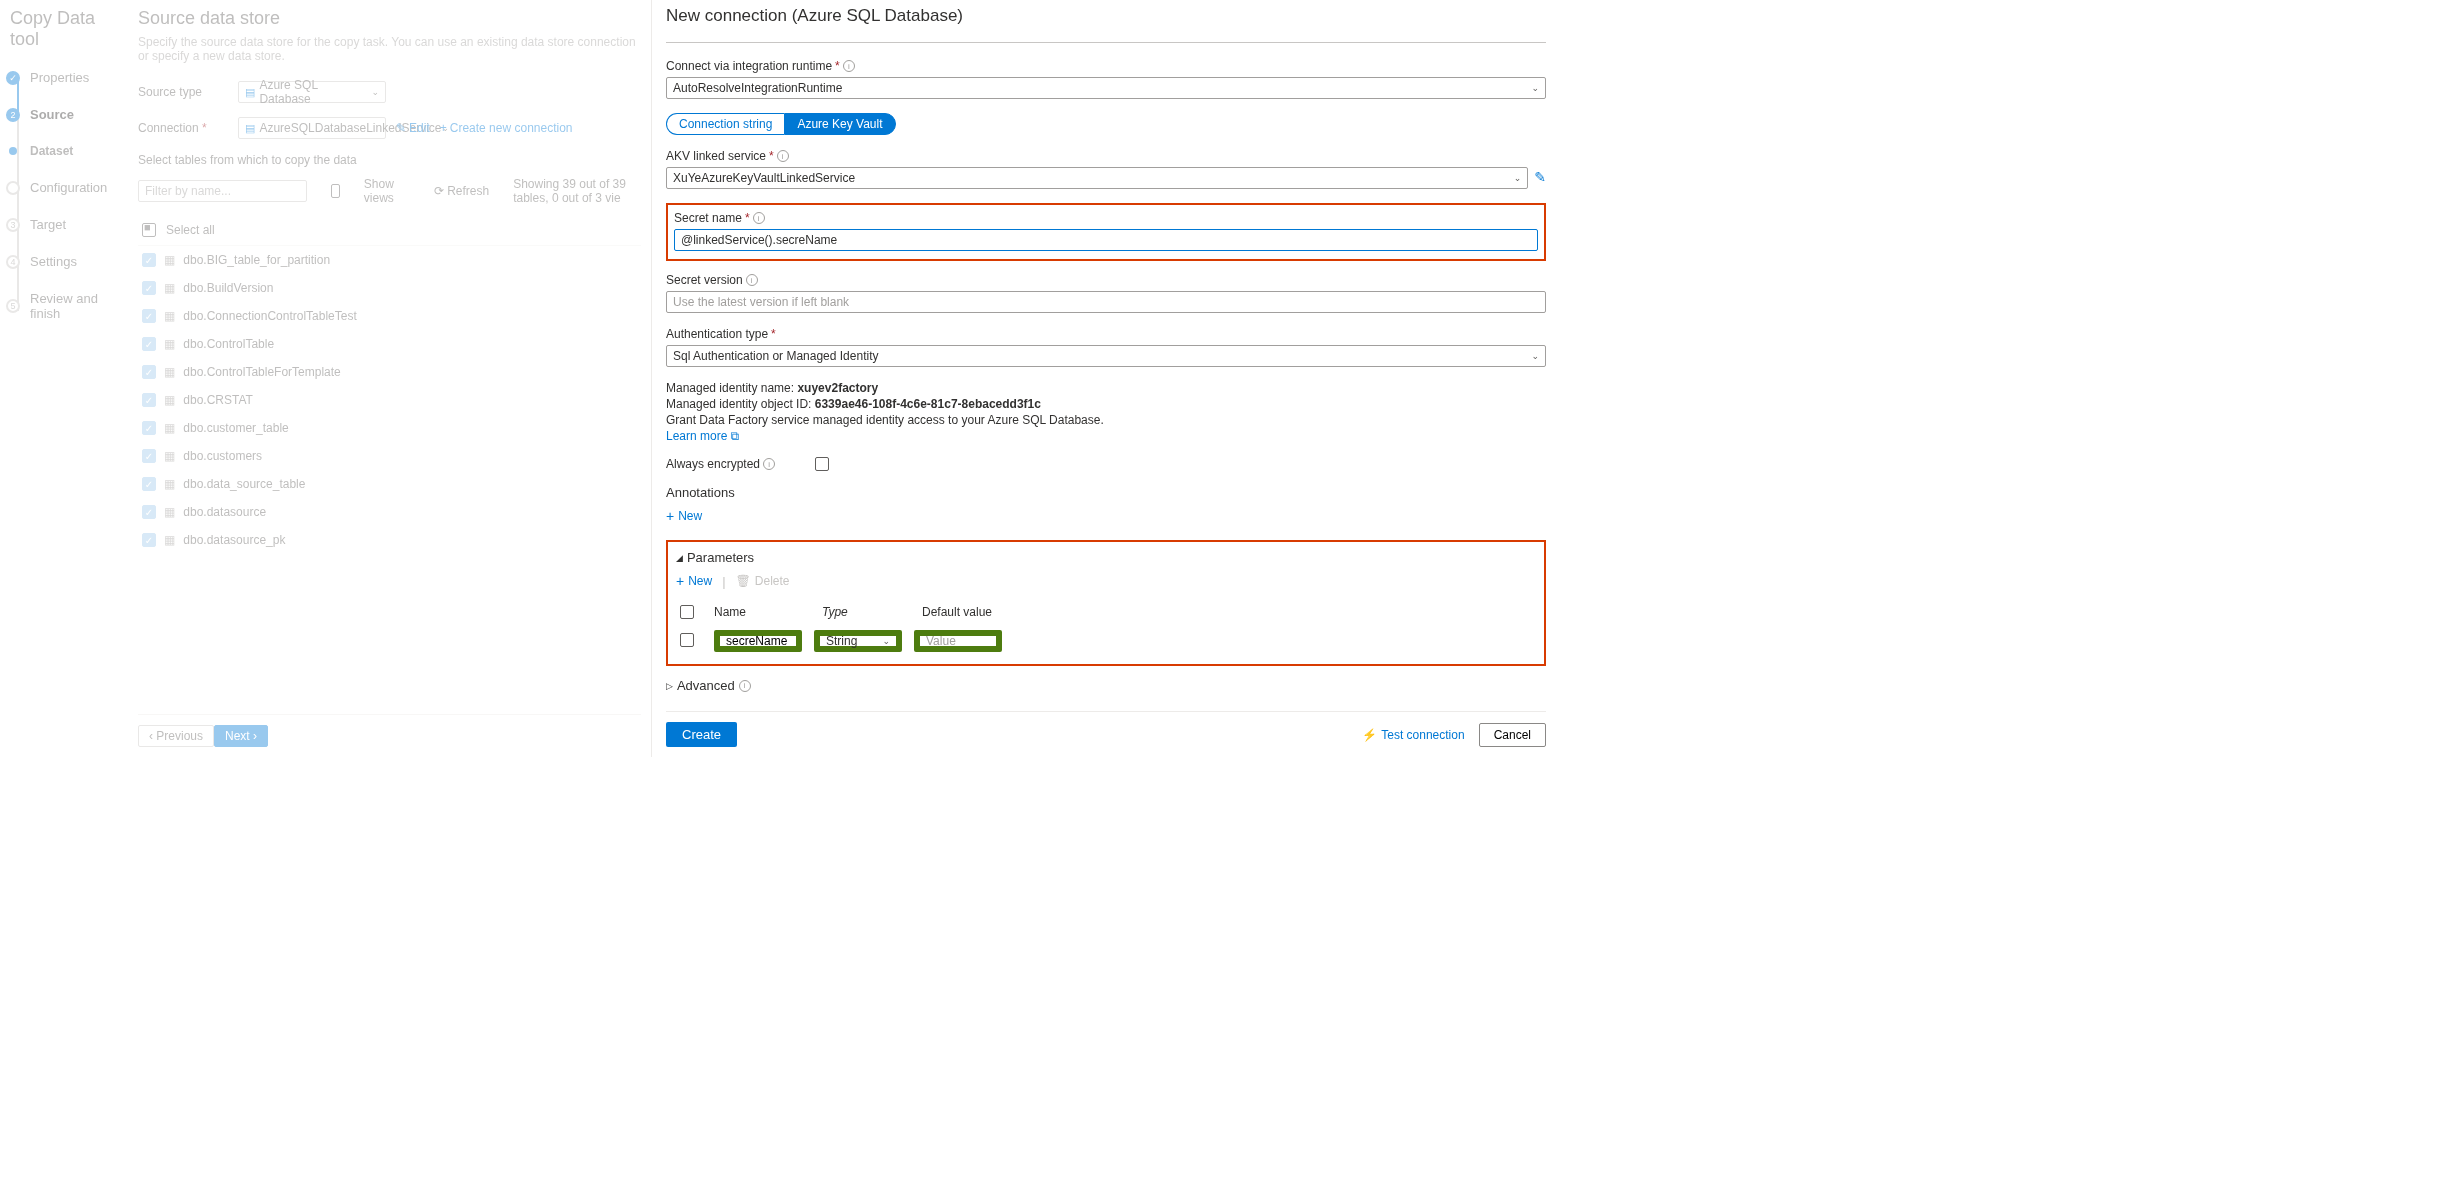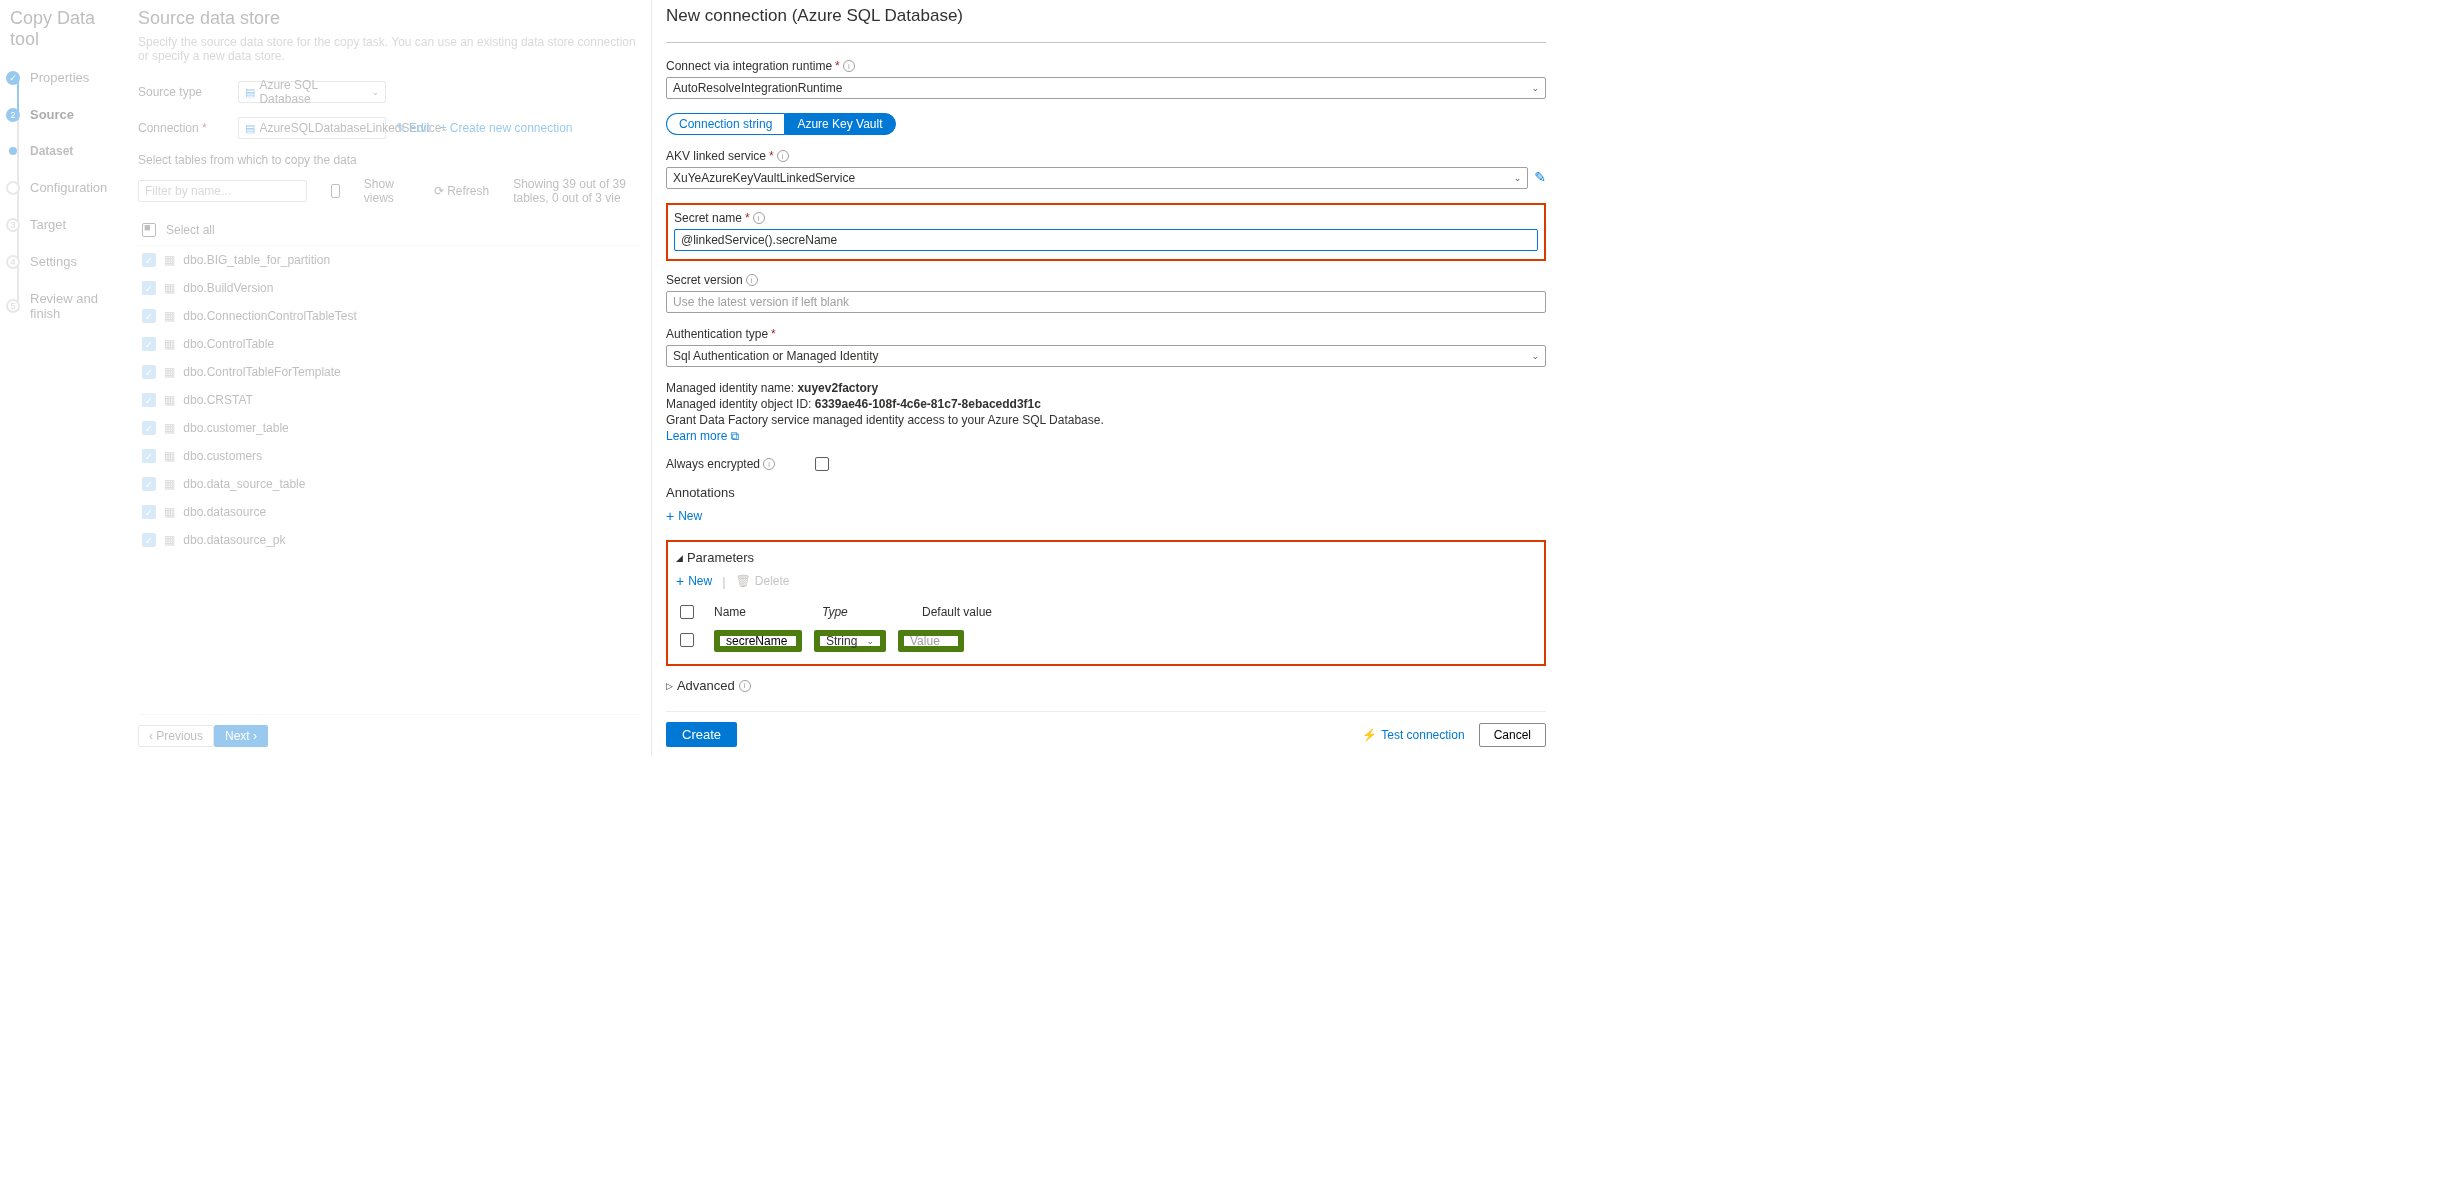--- a/index.html
+++ b/index.html
@@ -81,22 +81,22 @@
     .disabled { color: #c8c6c4; }
     .param-head { display: flex; padding: 4px; gap: 12px; font-size: 12px; }
     .param-head .phcb { width: 22px; }
     .param-head .col1 { width: 96px; font-weight: 400; }
     .param-head .col2 { width: 88px; font-style: italic; }
     .param-head .col3 { width: 88px; }
     .param-row { display: flex; padding: 4px; gap: 12px; align-items: center; }
     .param-row .phcb { width: 22px; }
     .param-row .pin { border: 6px solid #4d7c0f; height: 22px; padding: 0 6px; font-size: 12px; border-radius: 2px; }
     .param-row .col1 { width: 88px; }
-    .param-row .col2 { width: 72px; display: flex; align-items:center; justify-content: space-between; }
-    .param-row .col3 { width: 66px; color: #ec4899; }
+    .param-row .col2 { width: 88px; display: flex; align-items:center; justify-content: space-between; }
+    .param-row .col3 { width: 88px; color: #ec4899; }
     .right-footer { margin-top: auto; border-top: 1px solid #edebe9; padding-top: 10px; display: flex; align-items: center; }
     .create-btn { background: #0078d4; color: #fff; border: none; padding: 5px 16px; font-size: 13px; border-radius: 2px; cursor: pointer; }
     .cancel-btn { border: 1px solid #8a8886; background: #fff; padding: 4px 14px; font-size: 12px; border-radius: 2px; cursor: pointer; }
     .test-con { color: #0078d4; font-size: 12px; cursor: pointer; margin-left: auto; margin-right: 14px; display: flex; align-items: center; gap: 4px; }
     .always-enc { display: flex; align-items: center; gap: 40px; margin-bottom: 14px; }
     .always-enc .cb { border: 1px solid #605e5c; }
     input::placeholder { color: #a19f9d; }
   </style>
 </head>
 <body>

